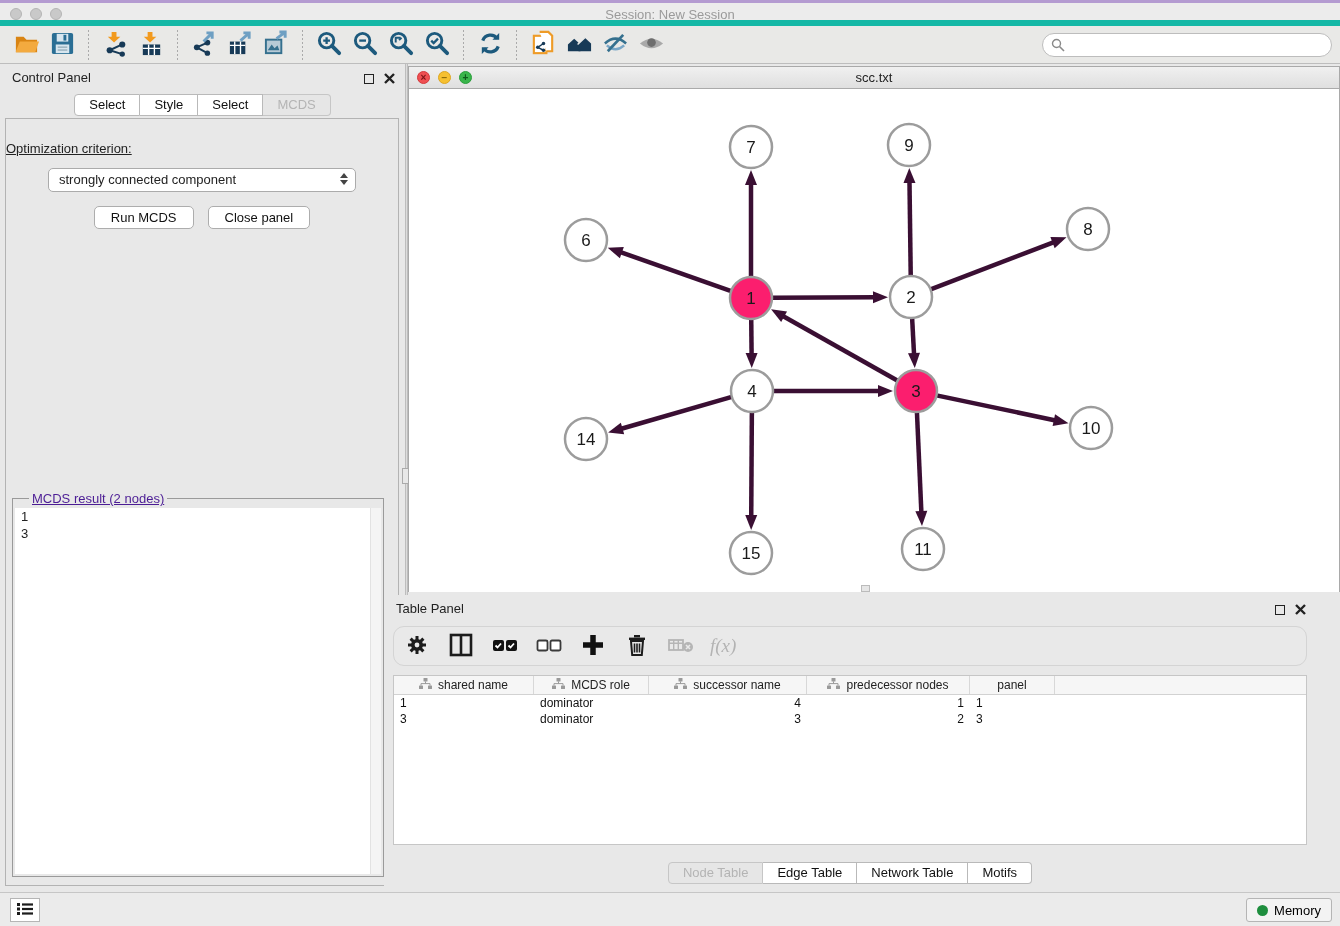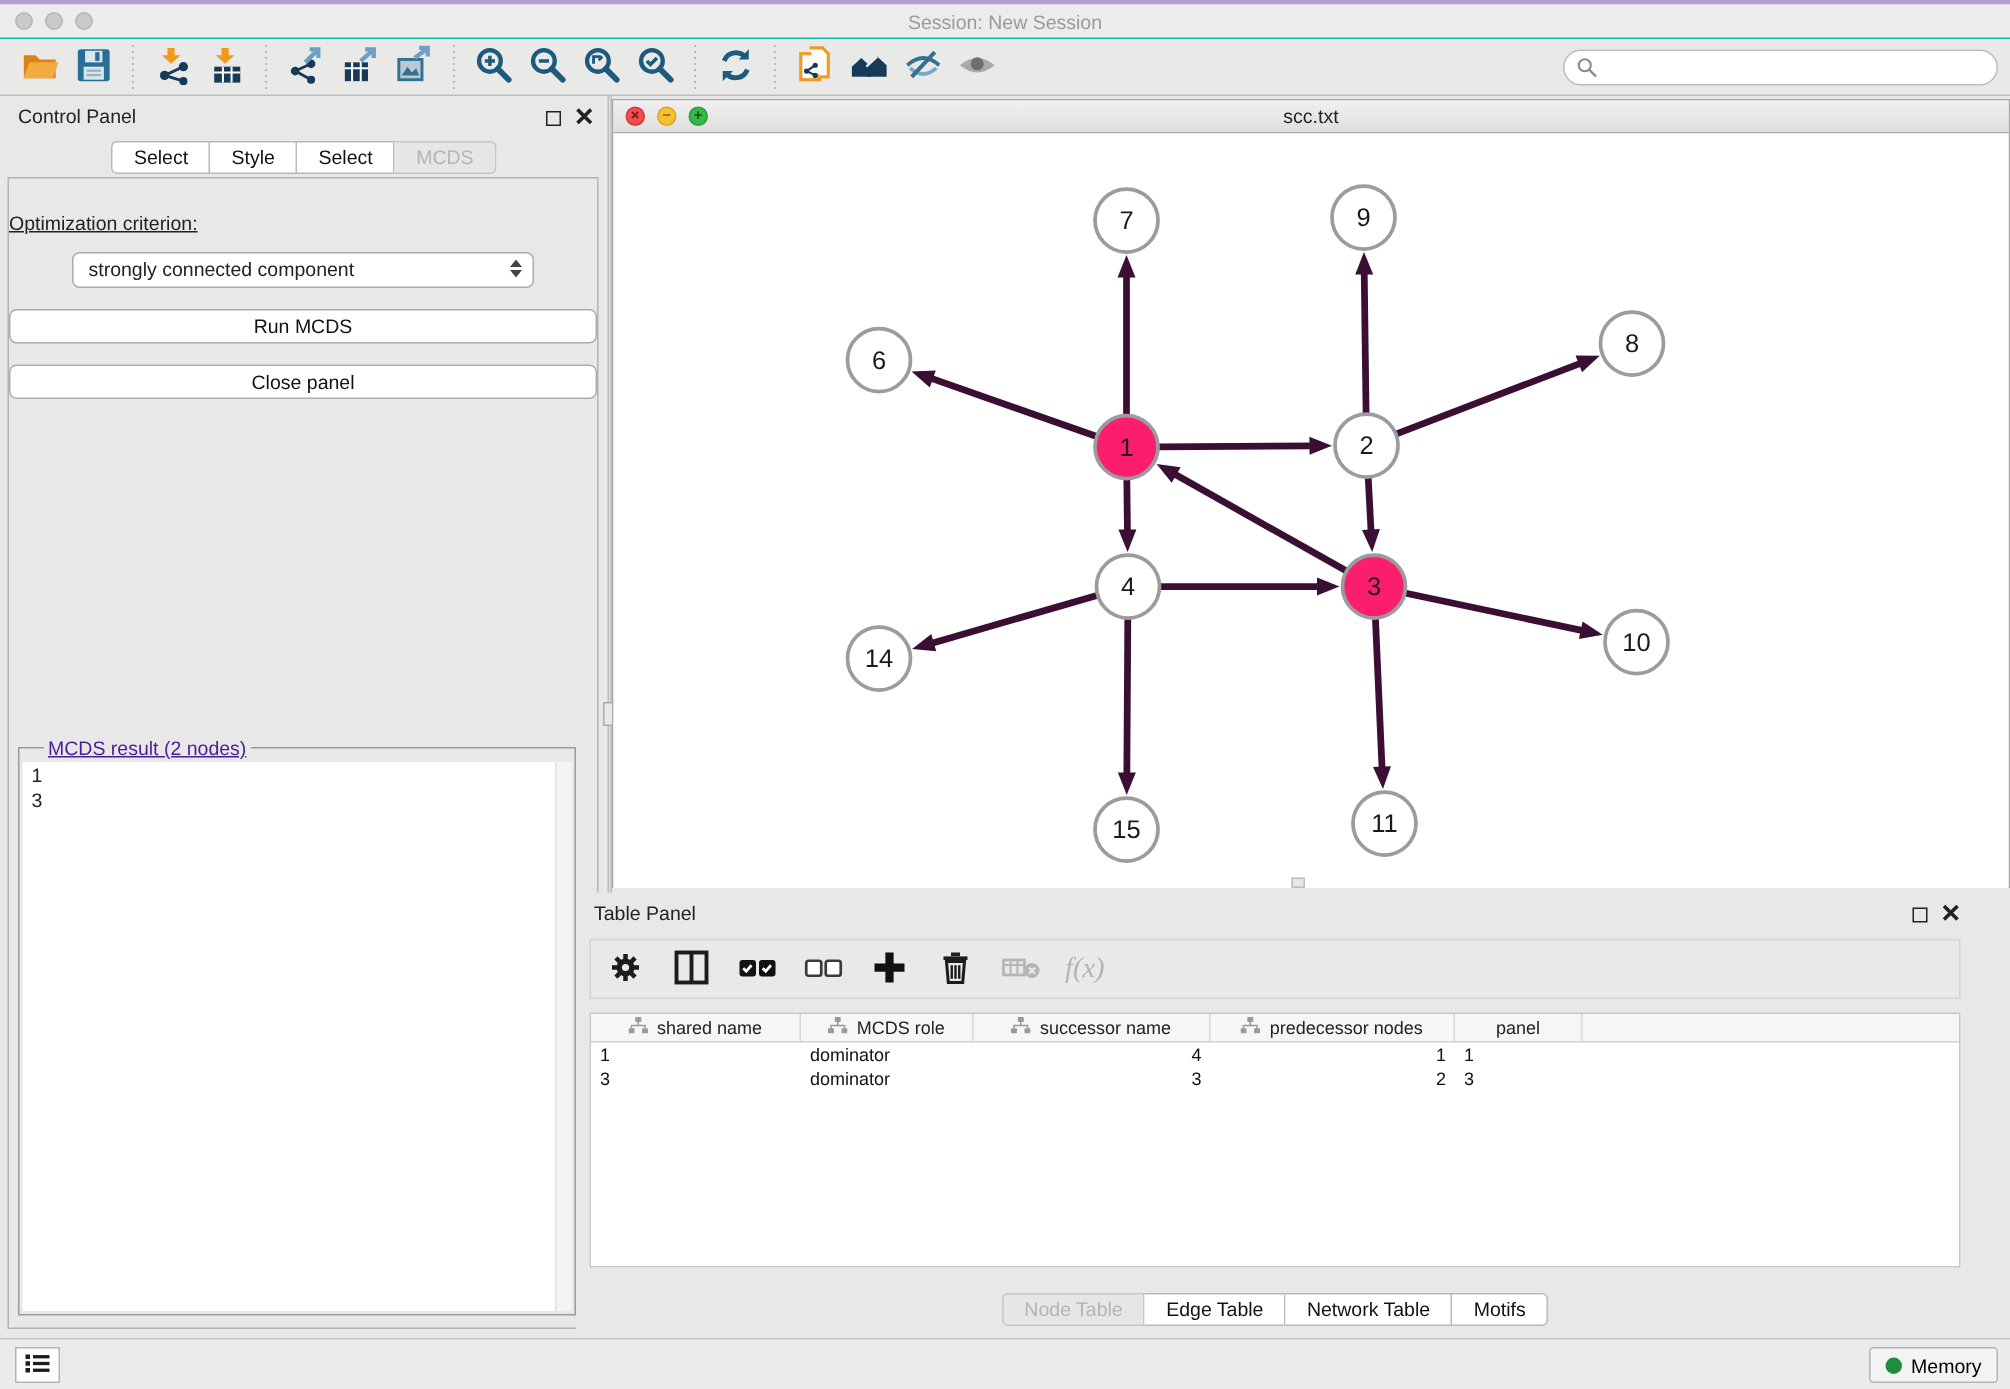--- a/index.html
+++ b/index.html
@@ -4,21 +4,21 @@
 <style>
   * { margin:0; padding:0; box-sizing:border-box; }
   html,body { background:#555; }
   .app {
     position:relative; width:1340px; height:926px;
     background:#e8e8e8; overflow:hidden;
     font-family:"Liberation Sans", sans-serif; color:#222;
   }
   
   .top-strip { position:absolute; left:0; top:0; width:100%; height:3px; background:#b49bd1; }
-  .titlebar { position:absolute; left:0; top:3px; width:100%; height:23px; background:#ececec; border-bottom:1px solid #14b8a6; }
+  .titlebar { position:absolute; left:0; top:3px; width:100%; height:23px; background:#ececec; border-bottom:6px solid #14b8a6; }
   .tl-group { position:absolute; left:10px; top:5px; display:flex; gap:8px; }
   .tl { width:12px; height:12px; border-radius:50%; background:#c9c9c9; border:1px solid #b5b5b5; }
   .title-text { position:absolute; width:100%; text-align:center; top:4px; font-size:13px; color:#9a9a9a; }
   .toolbar { position:absolute; left:0; top:26px; width:100%; height:38px; background:#e9e9e7; border-bottom:1px solid #bdbdbd; display:flex; align-items:center; padding:0 8px; }
   .tb-sep { width:1px; height:30px; margin:0 8px; background-image:linear-gradient(#aaa 40%, transparent 40%); background-size:1px 4px; }
   .icon-btn { width:36px; height:32px; border:none; background:transparent; display:flex; align-items:center; justify-content:center; cursor:default; }
   .icon-btn svg { width:27px; height:27px; }
   .search-wrap { margin-left:auto; position:relative; }
   .search-wrap input { width:290px; height:24px; border:1px solid #bdbdbd; border-radius:12px; background:#fff; padding:0 10px 0 26px; font-size:13px; font-family:"Liberation Sans",sans-serif; outline:none; }
   .search-glyph { position:absolute; left:9px; top:5px; }
@@ -32,21 +32,21 @@
   .tab { height:22px; padding:0 14px; background:#fff; border:1px solid #b9b9b9; border-left-width:0; font-size:13px; line-height:20px; color:#111; cursor:default; }
   .tab:first-child { border-left-width:1px; border-radius:4px 0 0 4px; }
   .tab:last-child { border-radius:0 4px 4px 0; }
   .tab.selected { background:#e6e6e6; color:#b4b4b4; border-color:#c6c6c6; }
   .cp-content { position:absolute; left:5px; right:6px; top:54px; bottom:6px; border:1px solid #b3b3b3; background:#e8e8e8; }
   .opt-label { margin-top:22px; font-size:13px;text-decoration:underline; }
   .select-box { position:relative; margin:12px auto 0; width:308px; height:24px; background:#fff; border:1px solid #ababab; border-radius:5px; font-size:13px; line-height:22px; padding:0 22px 0 10px; cursor:default; }
   .select-chevrons { position:absolute; right:7px; top:4px; display:flex; flex-direction:column; gap:2px; }
   .chev-up { width:0; height:0; border-left:4px solid transparent; border-right:4px solid transparent; border-bottom:5px solid #444; }
   .chev-dn { width:0; height:0; border-left:4px solid transparent; border-right:4px solid transparent; border-top:5px solid #444; }
-  .btn-row { display:flex; justify-content:center; gap:14px; margin-top:14px;flex-direction:column; }
+  .btn-row { display:flex; justify-content:center; gap:14px; margin-top:14px; }
   .push-btn { height:23px; padding:0 16px; background:#fff; border:1px solid #adadad; border-radius:5px; font-size:13px; font-family:"Liberation Sans",sans-serif; color:#111; cursor:default; }
   .result-fieldset { position:absolute; left:6px; right:14px; top:372px; bottom:8px; border:1px solid #9a9a9a; padding:0; }
   .result-fieldset legend { font-size:13px; margin-left:16px; padding:0 3px; color:#4c1d95;text-decoration:underline; }
   .result-list { position:absolute; left:2px; right:2px; top:2px; bottom:2px; background:#fff; overflow:hidden; }
   .result-item { font-size:13px; padding:1px 0 1px 6px; }
   .result-scroll { position:absolute; right:0; top:0; bottom:0; width:11px; background:#f4f4f4; border-left:1px solid #e2e2e2; }
   .v-divider { position:absolute; left:405px; top:64px; width:3px; height:828px; background:#dcdcdc; border-left:1px solid #bdbdbd; border-right:1px solid #bdbdbd; }
   .v-grip { position:absolute; left:402px; top:468px; width:9px; height:16px; background:#e8e8e8; border:1px solid #aaa; }
   
   .net-window { position:absolute; left:408px; top:66px; width:932px; height:526px; background:#fff; border:1px solid #a9a9a9; }
@@ -54,21 +54,21 @@
   .net-tl { position:absolute; left:8px; top:4px; display:flex; gap:8px; }
   .net-light { width:13px; height:13px; border-radius:50%; display:flex; align-items:center; justify-content:center; font-size:10px; font-weight:bold; line-height:1; }
   .light-red { background:#ef4f52; border:1px solid #d4393c; color:#7c1416; }
   .light-yellow { background:#f6c030; border:1px solid #dda621; color:#8a6a0a; }
   .light-green { background:#39b54a; border:1px solid #2b9e3c; color:#0e5a1a; }
   .net-title { position:absolute; width:100%; text-align:center; top:3px; font-size:13px; color:#222; }
   .net-canvas { position:relative; width:100%; height:503px; background:#fff; }
   .net-grip { position:absolute; left:452px; bottom:-1px; width:9px; height:7px; background:#e6e6e6; border:1px solid #bbb; }
   
   .table-panel { position:absolute; left:384px; top:595px; width:932px; height:297px; background:#e8e8e8; }
-  .tp-toolbar { position:absolute; left:9px; top:31px; width:914px; height:40px; background:#e9e9e9; border:1px solid #d4d4d4; border-radius:0; display:flex; align-items:center; gap:14px; padding:0 8px; }
+  .tp-toolbar { position:absolute; left:9px; top:31px; width:914px; height:40px; background:#e9e9e9; border:1px solid #d4d4d4; border-radius:11px; display:flex; align-items:center; gap:14px; padding:0 8px; }
   .tp-btn { width:30px; height:30px; background:transparent; border:none; display:flex; align-items:center; justify-content:center; cursor:default; }
   .fx-label { font-family:"Liberation Serif", serif; font-style:italic; font-size:19px; color:#b3b3b3; }
   .data-table { position:absolute; left:9px; top:80px; width:914px; bottom:47px; background:#fff; border:1px solid #c6c6c6; overflow:hidden; }
   .dt-header { display:flex; height:19px; background:#f6f6f6; border-bottom:1px solid #d2d2d2; }
   .dt-hcell { display:flex; align-items:center; justify-content:center; gap:6px; font-size:12px; color:#222; border-right:1px solid #d8d8d8; height:100%; }
   .dt-row { display:flex; height:16px; }
   .dt-cell { font-size:12px; padding:1px 6px 0 6px; color:#111; }
   .tp-tabs { position:absolute; left:0; bottom:8px; width:100%; display:flex; justify-content:center; }
   
   .status-bar { position:absolute; left:0; top:892px; width:100%; height:34px; background:#ebebeb; border-top:1px solid #c6c6c6; }

